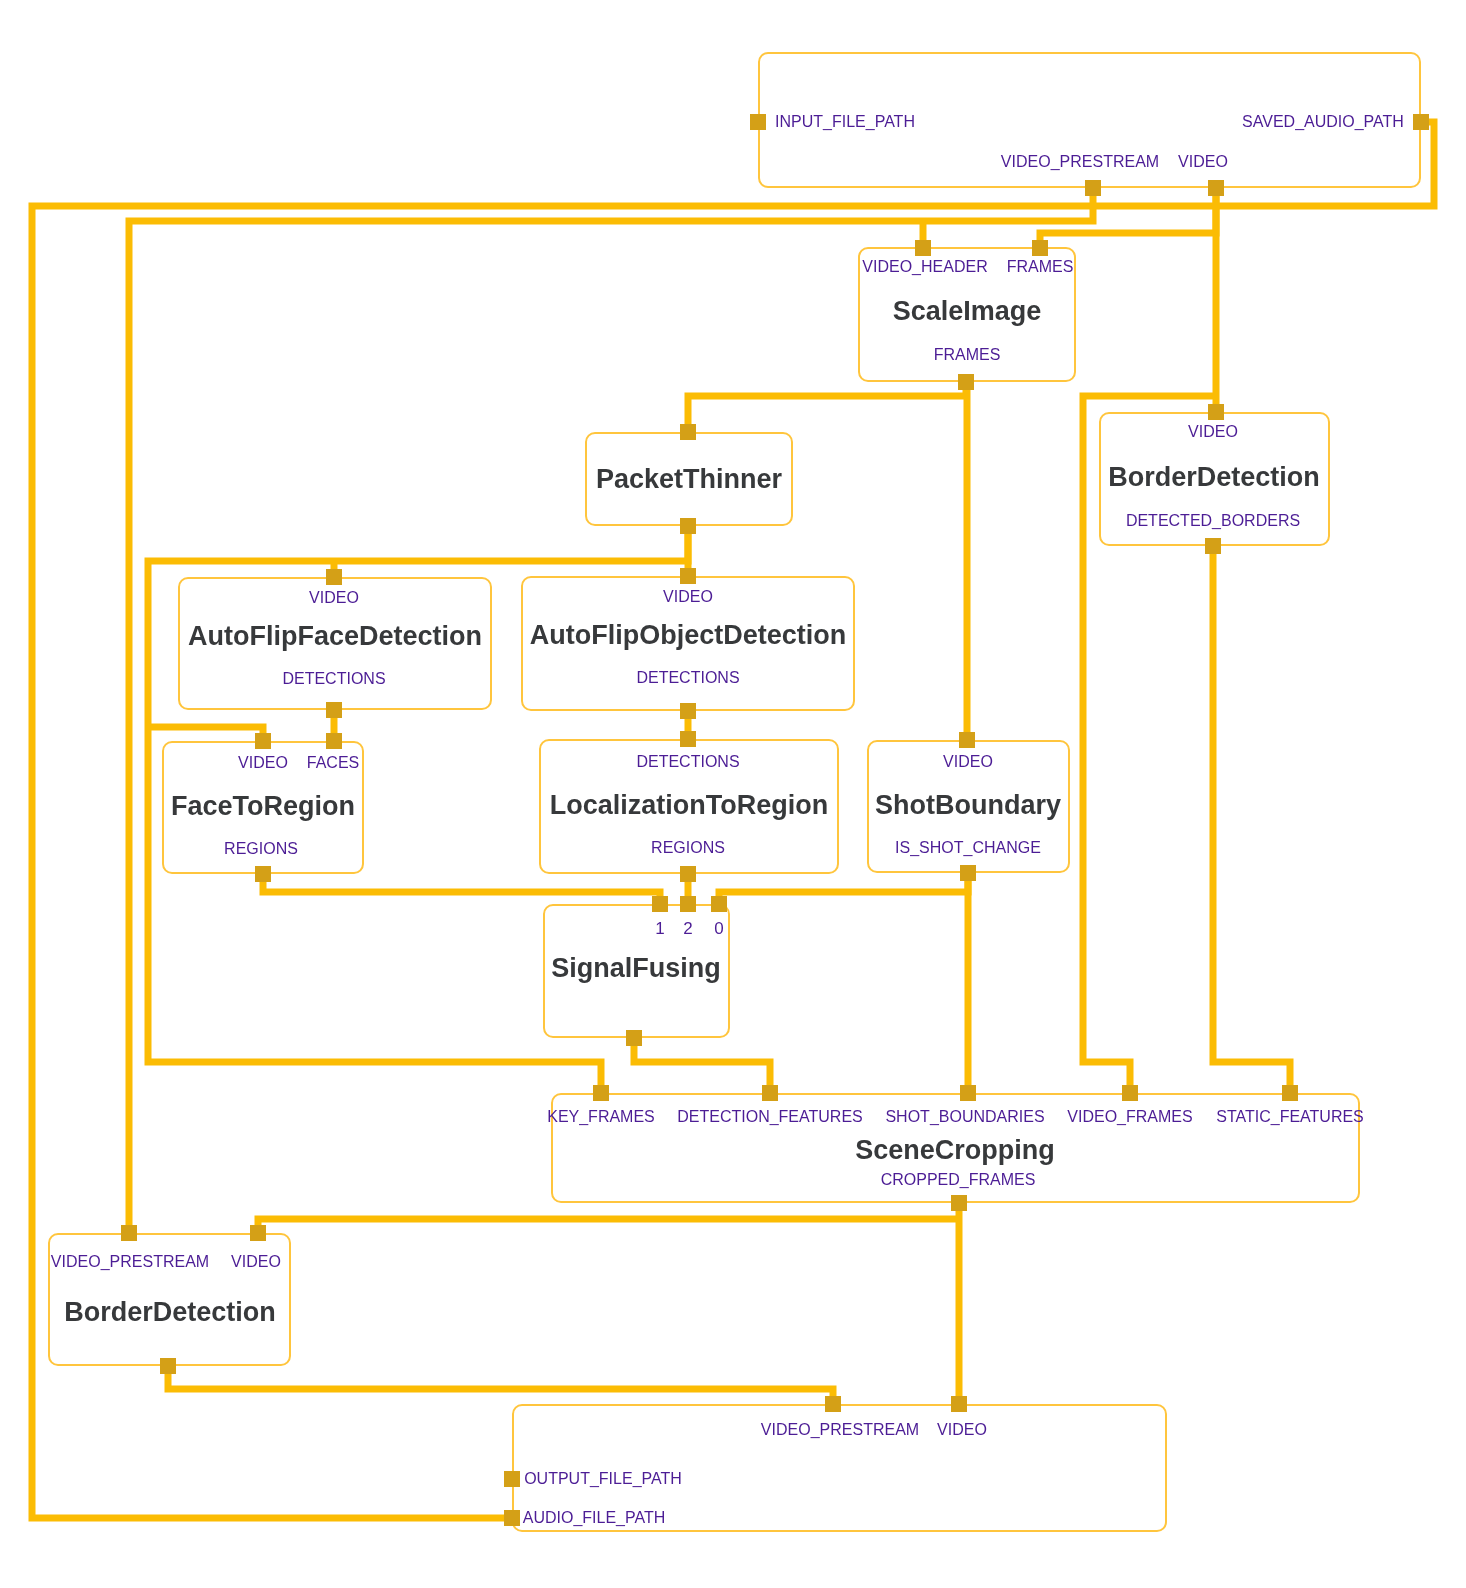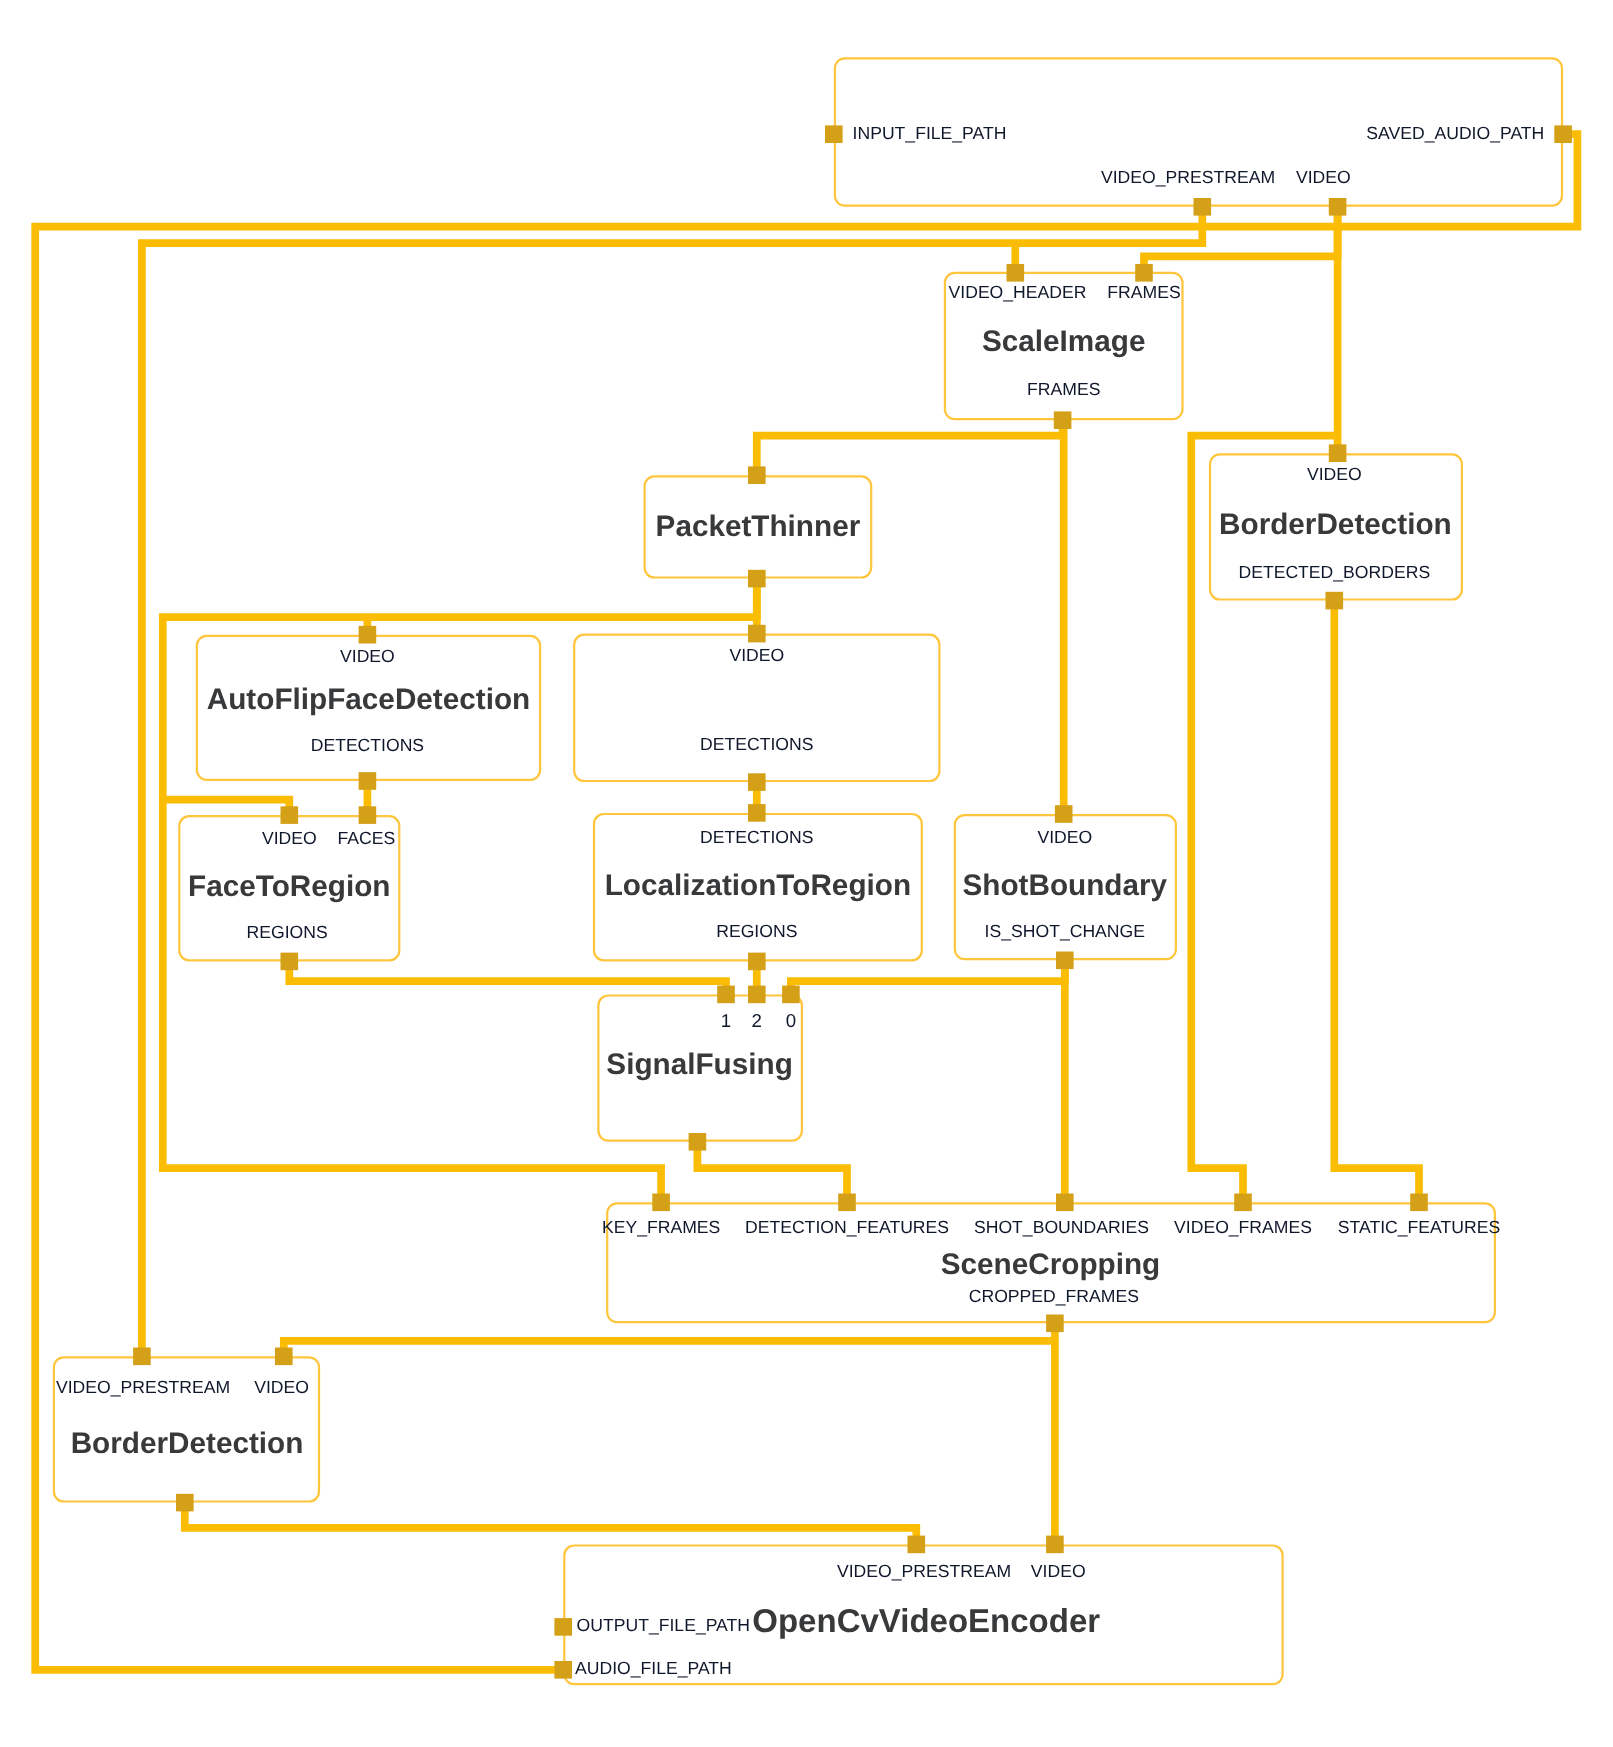--- a/index.html
+++ b/index.html
@@ -21,21 +21,21 @@
   }
   .port{
     position:absolute;width:16px;height:16px;
     background:#D4A017;
     transform:translate(-50%,-50%);
   }
   .lbl{
     position:absolute;
     transform:translate(-50%,-50%);
     white-space:nowrap;
-    font-size:16px;color:#0f172a;text-align:center;
+    font-size:16px;color:#4c1d95;text-align:center;
   }
   .ttl{
     position:absolute;
     transform:translate(-50%,-50%);
     white-space:nowrap;
     font-weight:bold;font-size:27px;color:#37393B;
   }
   .ttl.big{font-size:30px;}
   .digit{font-size:17px;}
 </style>
@@ -103,20 +103,21 @@
 
   <div class="node" style="left:178px;top:577px;width:314px;height:133px;"></div>
   <span class="lbl" style="left:334px;top:598px;">VIDEO</span>
   <span class="ttl" style="left:335px;top:636px;">AutoFlipFaceDetection</span>
   <span class="lbl" style="left:334px;top:679px;">DETECTIONS</span>
   <div class="port" style="left:334px;top:577px;"></div>
   <div class="port" style="left:334px;top:710px;"></div>
 
   <div class="node" style="left:521px;top:576px;width:334px;height:135px;"></div>
   <span class="lbl" style="left:688px;top:597px;">VIDEO</span>
+  <span class="ttl" style="left:688px;top:635px;">AutoFlipObjectDetection</span>
   <span class="lbl" style="left:688px;top:678px;">DETECTIONS</span>
   <div class="port" style="left:688px;top:576px;"></div>
   <div class="port" style="left:688px;top:711px;"></div>
 
   <div class="node" style="left:162px;top:741px;width:202px;height:133px;"></div>
   <span class="lbl" style="left:263px;top:763px;">VIDEO</span>
   <span class="lbl" style="left:333px;top:763px;">FACES</span>
   <span class="ttl" style="left:263px;top:806px;">FaceToRegion</span>
   <span class="lbl" style="left:261px;top:849px;">REGIONS</span>
   <div class="port" style="left:263px;top:741px;"></div>
@@ -166,21 +167,20 @@
   <span class="lbl" style="left:130px;top:1262px;">VIDEO_PRESTREAM</span>
   <span class="lbl" style="left:256px;top:1262px;">VIDEO</span>
   <span class="ttl" style="left:170px;top:1312px;">BorderDetection</span>
   <div class="port" style="left:129px;top:1233px;"></div>
   <div class="port" style="left:258px;top:1233px;"></div>
   <div class="port" style="left:168px;top:1366px;"></div>
 
   <div class="node" style="left:512px;top:1404px;width:655px;height:128px;"></div>
   <span class="lbl" style="left:840px;top:1430px;">VIDEO_PRESTREAM</span>
   <span class="lbl" style="left:962px;top:1430px;">VIDEO</span>
-  <span class="ttl big" style="left:842px;top:1475px;">OpenCvVideoEncoder</span>
   <span class="lbl" style="left:603px;top:1479px;">OUTPUT_FILE_PATH</span>
   <span class="lbl" style="left:594px;top:1518px;">AUDIO_FILE_PATH</span>
   <div class="port" style="left:833px;top:1404px;"></div>
   <div class="port" style="left:959px;top:1404px;"></div>
   <div class="port" style="left:512px;top:1479px;"></div>
   <div class="port" style="left:512px;top:1518px;"></div>
 
 </div>
 
 </body></html>

